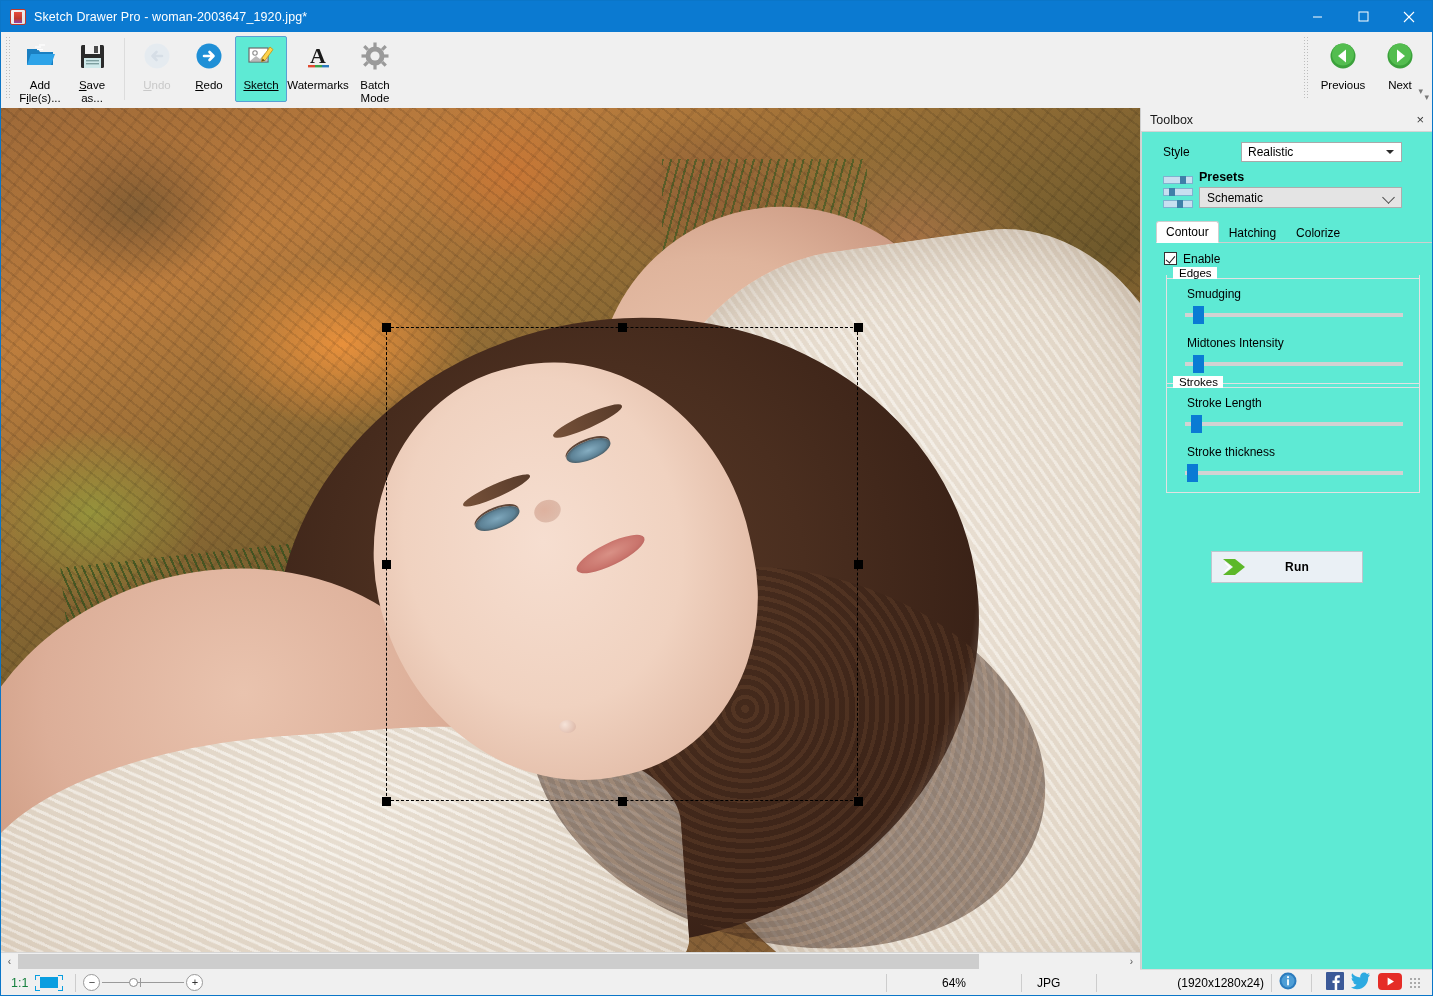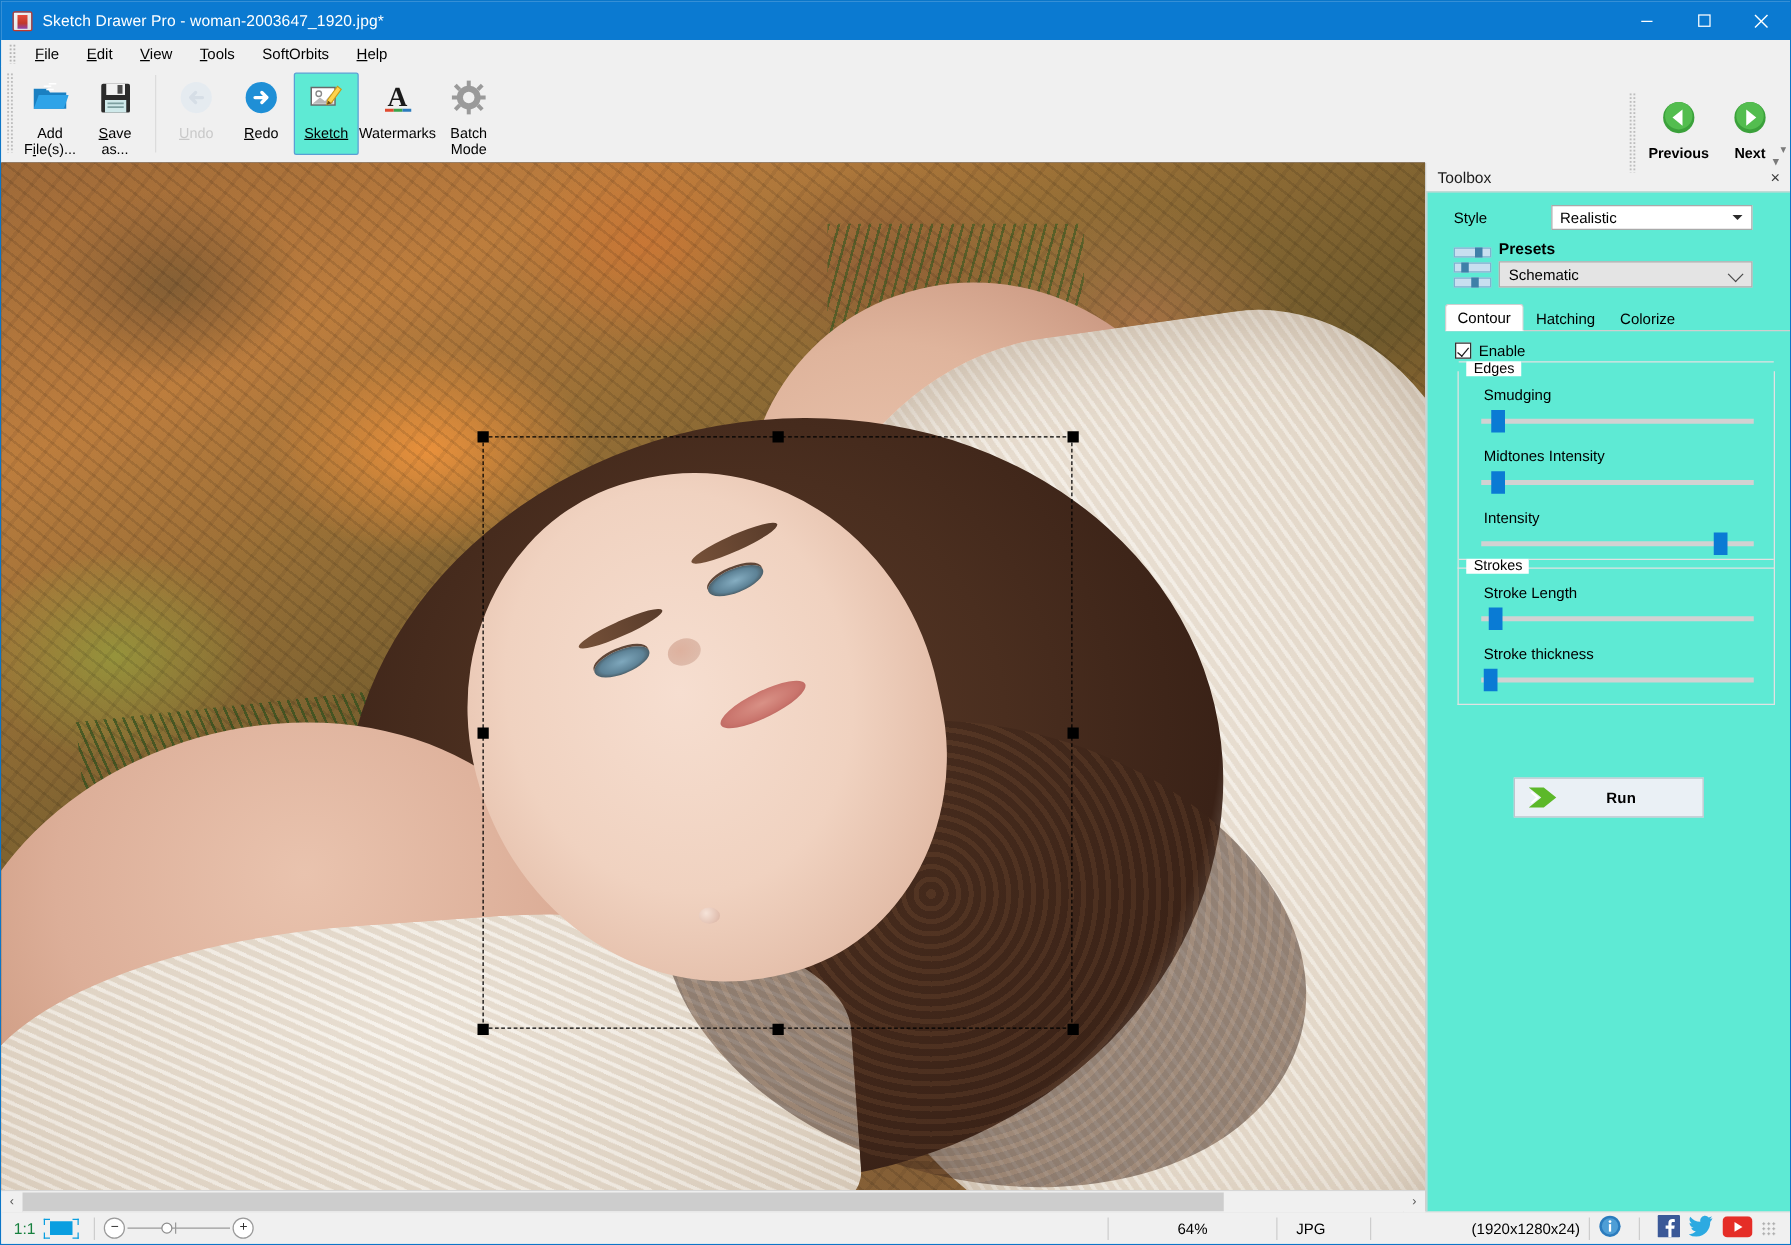--- a/index.html
+++ b/index.html
@@ -79,21 +79,21 @@
   .tb-btn.active{ background:#5eead4; border:1px solid #5a9fd4; }
   .tb-btn.disabled{ opacity:.45; }
   .tb-btn .ico{ height:32px; display:flex;align-items:center;justify-content:center; }
   .tb-btn .lbl{
     font-size:11.5px; text-align:center; line-height:13px; margin-top:7px;
     color:#000;
   }
   .tb-btn.disabled .lbl{ color:#9a9a9a; }
   .tb-btn .lbl u{ text-decoration:underline; }
   .tb-wide{ width:62px; }
-  .tb-right{ position:absolute; right:6px; top:20px; display:flex; align-items:flex-start;font-weight:bold; }
+  .tb-right{ position:absolute; right:6px; top:4px; display:flex; align-items:flex-start; }
   .tb-overflow{
     position:absolute; right:3px; bottom:6px; font-size:9px; color:#7a7a7a;
   }
 
   
   .main{ flex:1 1 auto; display:flex; min-height:0; }
   .canvas-wrap{
     flex:1 1 auto; position:relative; min-width:0; display:flex; flex-direction:column;
     background:#808080;
   }
@@ -297,21 +297,21 @@
     content:""; position:absolute; left:3px; top:1px; width:4px;height:8px;
     border-right:1.6px solid #1a1a1a; border-bottom:1.6px solid #1a1a1a;
     transform:rotate(40deg);
   }
   .enable-row .lab{ font-size:12px; }
   .fieldset{
     margin:9px 12px 0 24px; border:1px solid #e2e2e2; border-top:0;
     padding:0 12px 10px 10px; position:relative;
   }
   .fs-legend{
-    position:absolute; top:-8px; left:0; display:flex; align-items:flex-start; width:100%;
+    position:absolute; top:-8px; left:0; display:flex; align-items:flex-end; width:100%;
   }
   .fs-legend span{ font-size:11.5px; background:#fff; padding:0 5px 0 6px; }
   .fs-legend i{ flex:1 1 auto; height:1px; background:#e2e2e2; }
   .fs-legend .lcap{ width:6px;height:1px;background:#e2e2e2; }
   .slider-group{ padding-top:12px; }
   .slider-label{ font-size:12px; margin:0 0 5px 10px; }
   .slider{ position:relative; height:18px; margin:0 4px 0 8px; }
   .slider .track{
     position:absolute; left:0; right:0; top:7px; height:4px; background:#d2d2d2;
   }
@@ -390,29 +390,20 @@
       </div>
       <div class="win-btn close">
         <svg width="12" height="12" viewBox="0 0 12 12">
             <line x1="1" y1="1" x2="11" y2="11" stroke="#fff" stroke-width="1.1"></line>
             <line x1="11" y1="1" x2="1" y2="11" stroke="#fff" stroke-width="1.1"></line>
           </svg>
       </div>
     </div>
   </div>
 
-  <div class="menubar">
-    <div class="grip"></div>
-    <div class="menu-item"><u>F</u><span>ile</span></div>
-    <div class="menu-item"><u>E</u><span>dit</span></div>
-    <div class="menu-item"><u>V</u><span>iew</span></div>
-    <div class="menu-item"><u>T</u><span>ools</span></div>
-    <div class="menu-item"><span>SoftOrbits</span></div>
-    <div class="menu-item"><u>H</u><span>elp</span></div>
-  </div>
 
   <div class="toolbar">
     <div class="tb-grip"></div>
 
     <div class="tb-group">
       <div class="tb-btn">
         <div class="ico">
           <svg width="30" height="26" viewBox="0 0 30 26">
             <path d="M2 6 L13 6 L15 9 L28 9 L28 22 L2 22 Z" fill="#1a7fc1"></path>
             <path d="M2 22 L6 11 L30 11 L26 22 Z" fill="#2ea3e8"></path>
@@ -653,27 +644,20 @@
             <div class="slider">
               <div class="track"></div>
               <div class="thumb" id="sl-smudging" style="left: calc(4% - 0.44px);"></div>
             </div>
           </div>
           <div class="slider-group">
             <div class="slider-label">Midtones Intensity</div>
             <div class="slider">
               <div class="track"></div>
               <div class="thumb" id="sl-midtones" style="left: calc(4% - 0.44px);"></div>
-            </div>
-          </div>
-          <div class="slider-group">
-            <div class="slider-label">Intensity</div>
-            <div class="slider">
-              <div class="track"></div>
-              <div class="thumb" id="sl-intensity" style="left: calc(90% - 9.9px);"></div>
             </div>
           </div>
         </div>
 
         <div class="fieldset" style="margin-top:0">
           <div class="fs-legend">
             <div class="lcap"></div>
             <span>Strokes</span>
             <i></i>
           </div>

